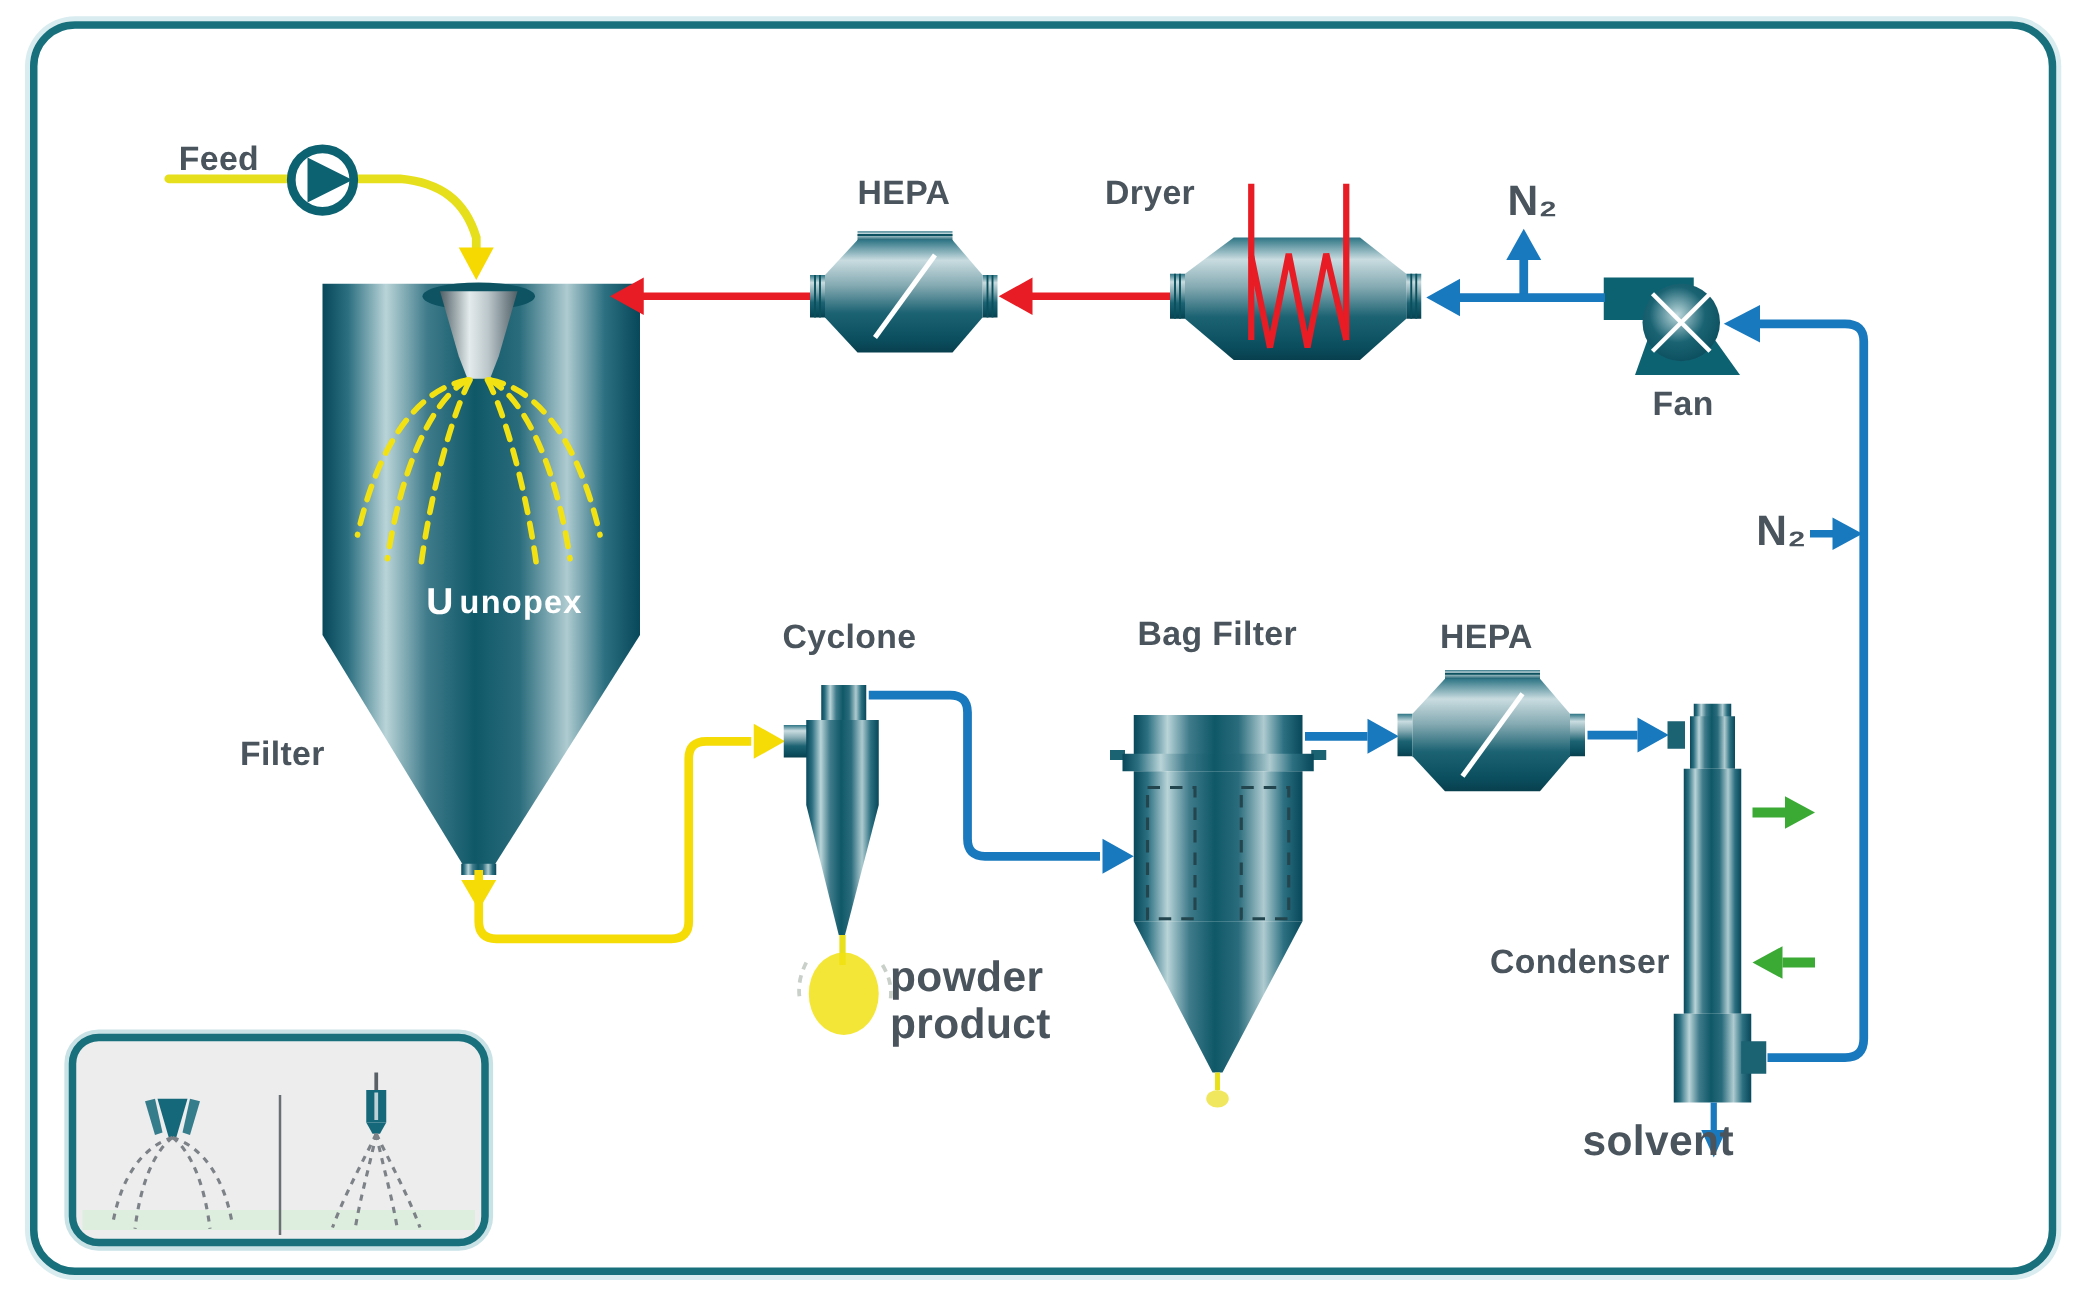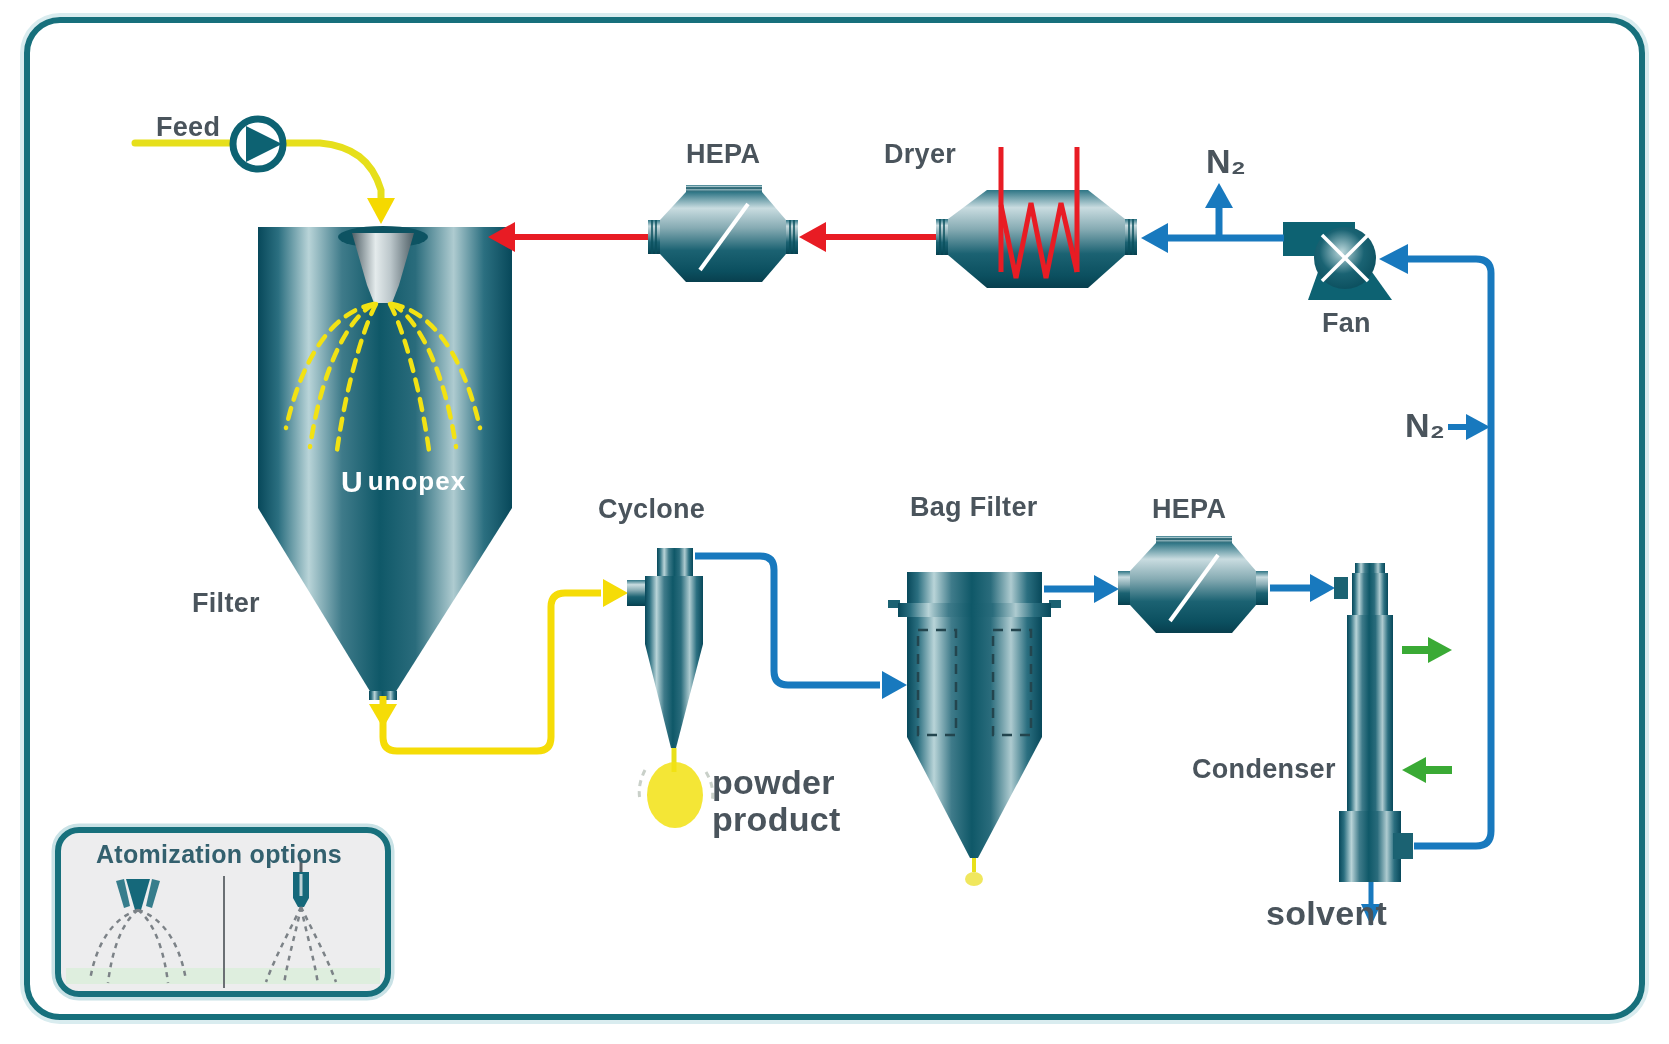--- a/index.html
+++ b/index.html
@@ -246,35 +246,34 @@
         <g stroke="#7c8287" stroke-width="2.5" fill="none" stroke-dasharray="5 5">
           <path d="M301,907 C290,930 276,955 266,982"></path>
           <path d="M301,907 C296,932 288,958 284,984"></path>
           <path d="M301,907 C312,930 326,955 336,982"></path>
           <path d="M301,907 C306,932 314,958 318,984"></path>
         </g>
       </g>
     </g>
   </svg>
 
-  <div class="lbl" style="left:156px;top:112px;">Feed</div>
+  <div class="lbl" style="left:143px;top:112px;">Feed</div>
   <div class="lbl" style="left:192px;top:588px;">Filter</div>
   <div class="lbl" style="left:686px;top:139px;">HEPA</div>
   <div class="lbl" style="left:884px;top:139px;">Dryer</div>
   <div class="lbl small" style="left:1206px;top:142px;">N₂</div>
   <div class="lbl" style="left:1322px;top:308px;">Fan</div>
   <div class="lbl small" style="left:1405px;top:406px;">N₂</div>
-  <div class="lbl" style="left:598px;top:494px;text-align:right;">Cyclone</div>
+  <div class="lbl" style="left:626px;top:494px;text-align:right;">Cyclone</div>
   <div class="lbl small two-line" style="left:712px;top:764px;">
     <span>powder</span>
     <span>product</span>
   </div>
   <div class="lbl" style="left:910px;top:492px;">Bag Filter</div>
   <div class="lbl" style="left:1152px;top:494px;">HEPA</div>
   <div class="lbl" style="left:1192px;top:754px;">Condenser</div>
   <div class="lbl small" style="left:1266px;top:894px;">solvent</div>
-  <div class="lbl" id="atom-title" style="left:96px;top:840px;">Atomization options</div>
 
   <div id="logo">
     <span class="u">U</span>
     <span class="nm">unopex</span>
   </div>
 </div>
 
 </body></html>

